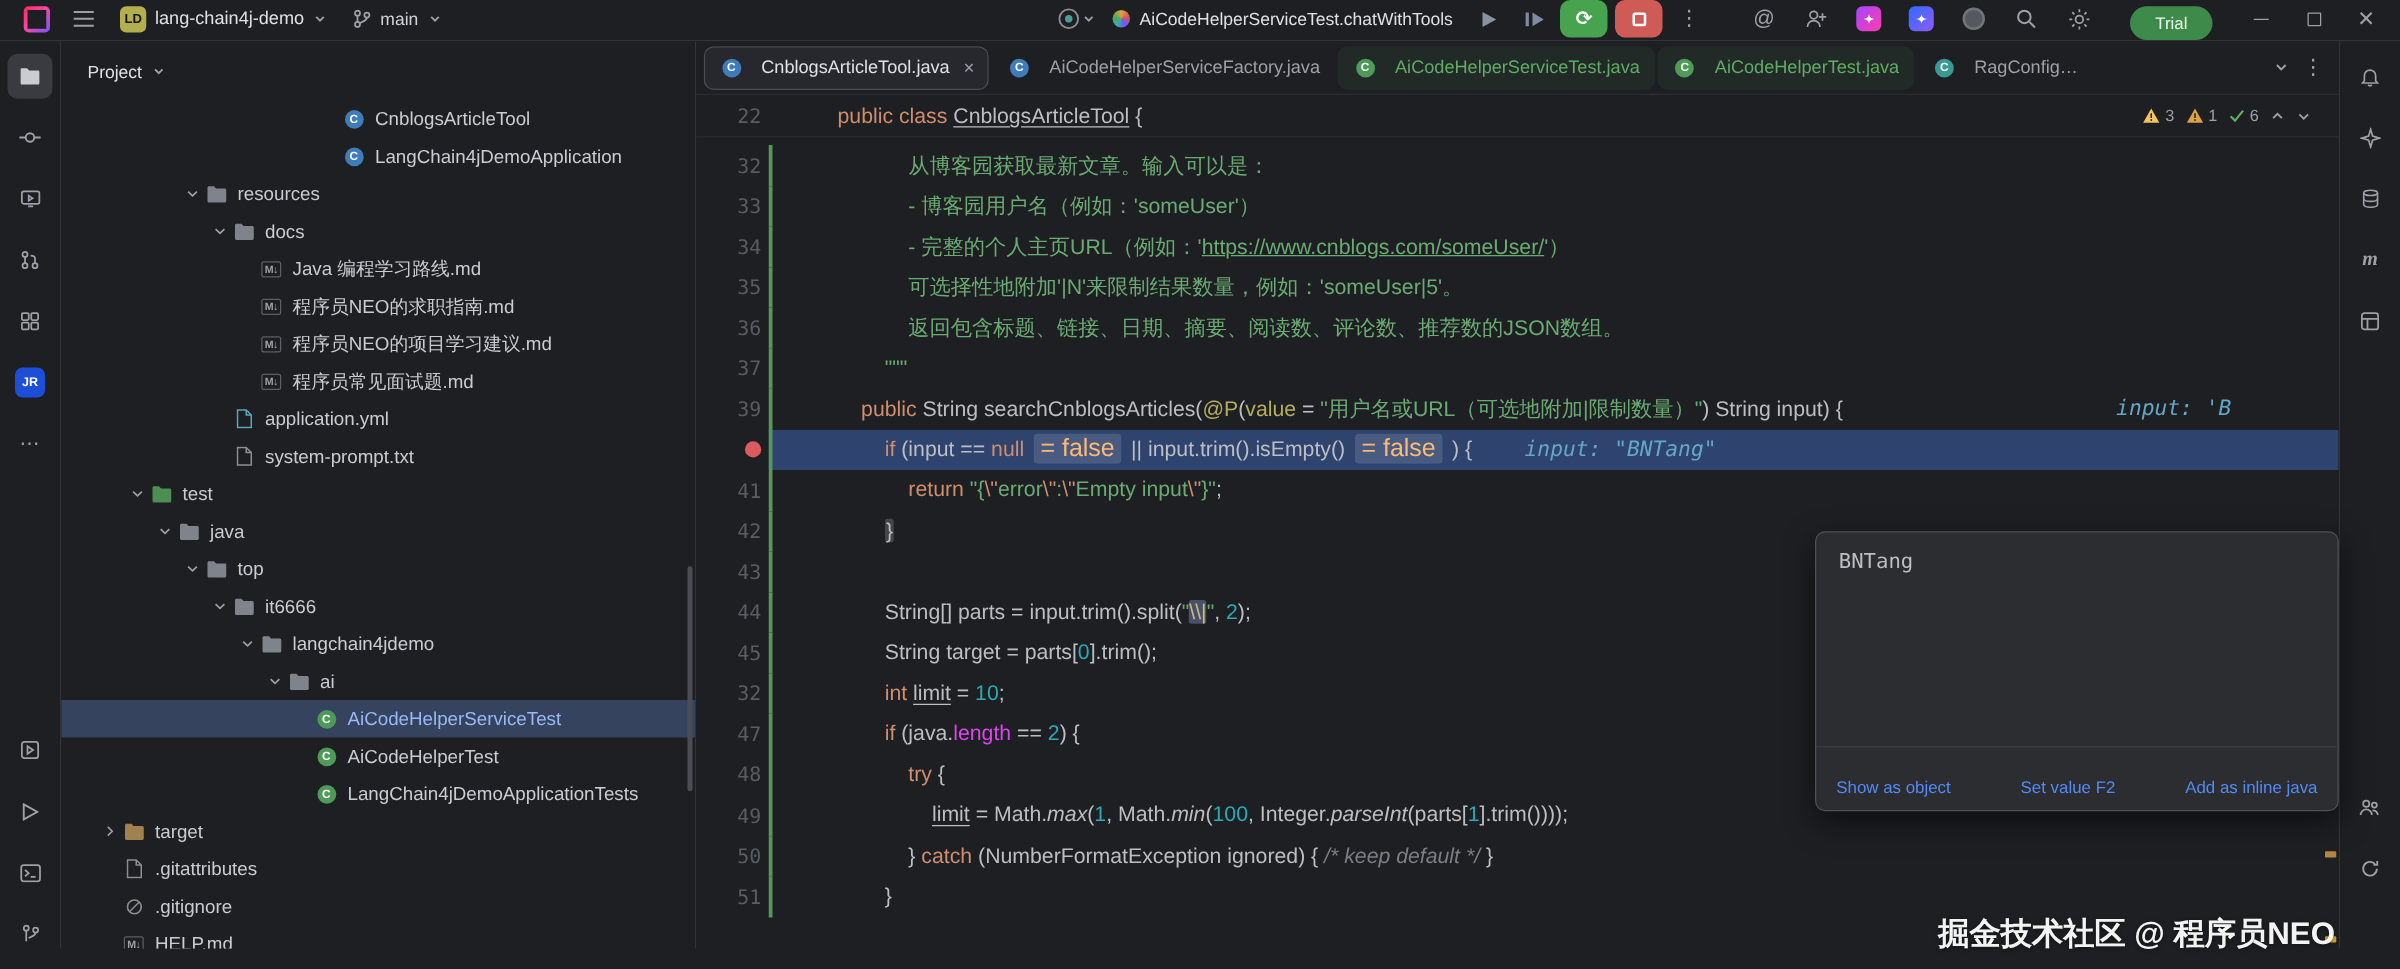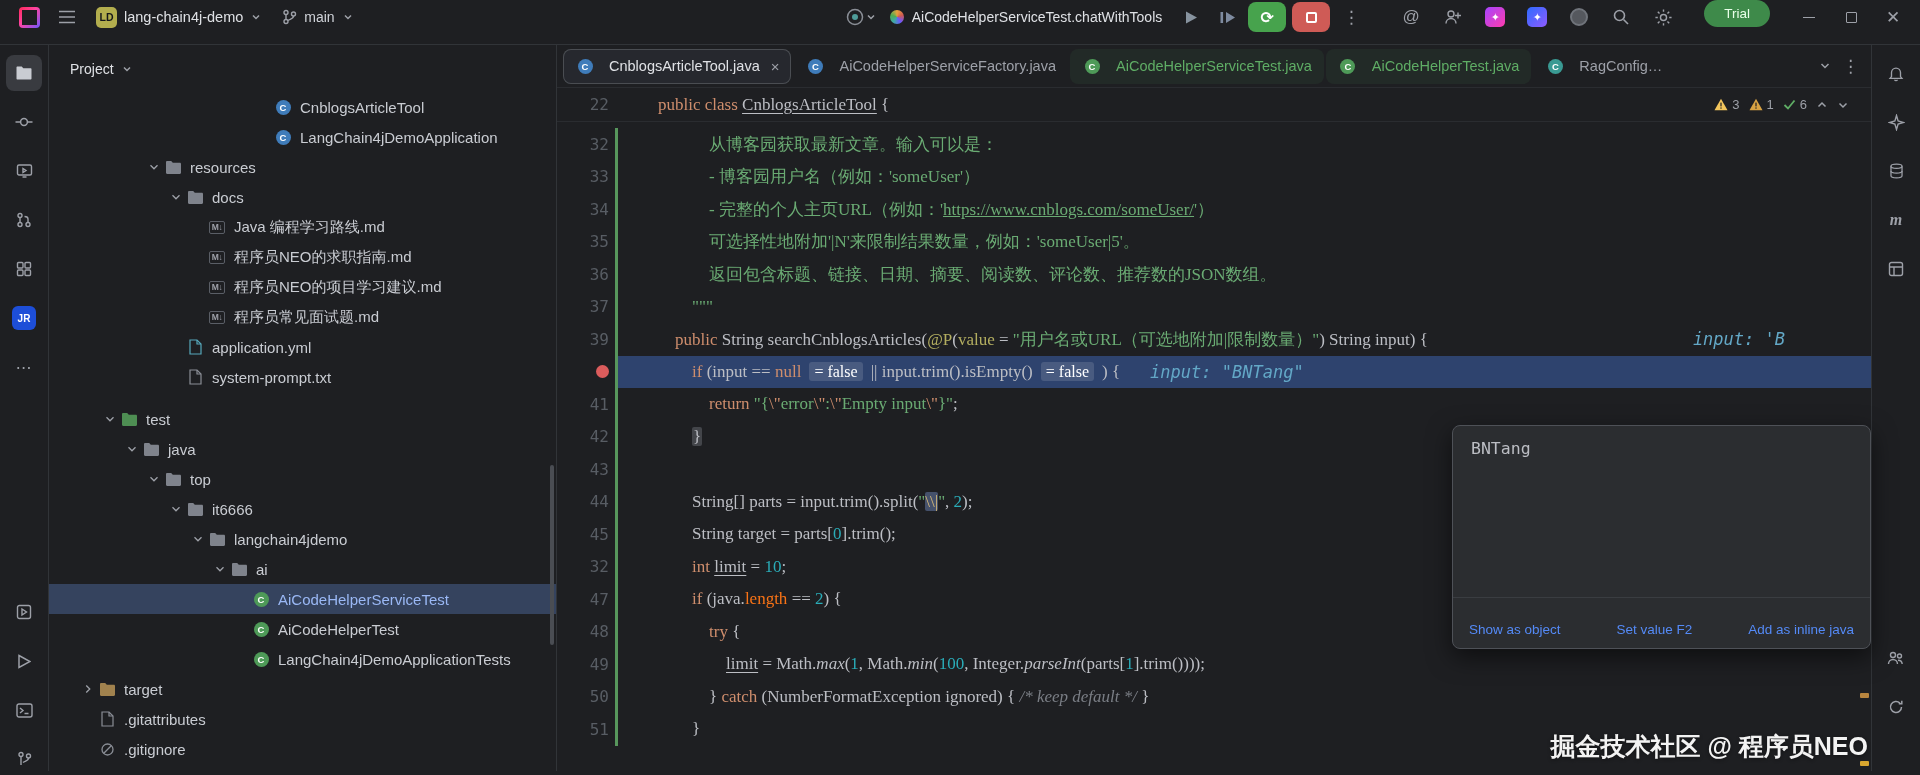--- a/index.html
+++ b/index.html
@@ -1,21 +1,21 @@
 <!DOCTYPE html>
 <html lang="en"><head>
 <meta charset="utf-8">
 <style>
   *{box-sizing:border-box;margin:0;padding:0}
   html,body{width:1920px;height:775px;overflow:hidden;background:#1e1f22;color:#dfe1e5;
     font-family:"Liberation Sans","DejaVu Sans",sans-serif;font-size:14px}
   svg{display:block}
 
   
-  .titlebar{height:45px;display:flex;align-items:flex-start;gap:4px;padding:0 10px 0 12px;
+  .titlebar{height:33px;display:flex;align-items:flex-end;gap:4px;padding:0 10px 0 12px;
     border-bottom:1px solid #313438;background:#1e1f22}
   .tb-icon{width:34px;height:34px;border-radius:7px;display:flex;align-items:center;justify-content:center;
     color:#9da0a8;flex:none}
   .logo{width:21px;height:21px;border-radius:4px;background:linear-gradient(135deg,#fe2857 0%,#ff45a4 45%,#6b57ff 100%);position:relative}
   .logo::after{content:"";position:absolute;inset:3px;background:#1e1f22}
   .widget{display:flex;align-items:center;gap:7px;padding:0 8px;height:34px;border-radius:7px;flex:none}
   .proj-badge{width:21px;height:21px;border-radius:5px;background:#b3ae4e;color:#15171a;font-weight:700;
     font-size:10.5px;display:flex;align-items:center;justify-content:center}
   .proj-name{font-size:14.5px;color:#dfe1e5}
   .branch-name{font-size:14px;color:#cfd2d8}
@@ -94,34 +94,34 @@
     font-family:"Liberation Sans",sans-serif;font-size:13px;color:#9da0a8}
   .insp-item{display:flex;align-items:center;gap:4px}
 
   .code-scroll{flex:1;overflow:hidden;padding-top:6px;position:relative}
   .cl{display:flex;height:32.5px;align-items:stretch;
     font-family:"DejaVu Sans Mono","Liberation Mono",monospace;font-size:17px}
   .cl .gut{display:flex;align-items:center;justify-content:flex-end}
   .body{flex:1;display:flex;align-items:center;min-width:0}
   .cl.hl .body{background:#2e436e}
   .vcs{width:3px;height:100%;background:#57965c;flex:none}
-  .codepre{margin:4px;padding-left:36px;white-space:pre;flex:none;
-    font-family:Liberation Serif, serif}
+  .codepre{margin:16px;padding-left:36px;white-space:pre;flex:none;
+    font-family:Liberation Sans, sans-serif}
   .bp{width:13px;height:13px;border-radius:50%;background:#db5c5c;display:inline-block}
   .hint{font-style:italic;color:#63a8c7;white-space:pre;flex:none}
   .hint.inline{margin-left:26px}
   .hint.right{margin-left:auto;padding-right:86px;overflow:hidden}
 
   .tk-k{color:#cf8e6d}.tk-t{color:#bcbec4}.tk-s{color:#6aab73}
   .tk-su{color:#6aab73;text-decoration:underline}.tk-e{color:#cf8e6d}
   .tk-esel{color:#d5b778;background:#45516b;border-radius:2px}
-  .tk-n{color:#2aacb8}.tk-a{color:#b3ae60}.tk-f{color:#f97316}
+  .tk-n{color:#2aacb8}.tk-a{color:#b3ae60}.tk-f{color:#d946ef}
   .tk-u{color:#bcbec4;text-decoration:underline;text-underline-offset:3px}
   .tk-st{color:#bcbec4;font-style:italic}.tk-c{color:#7a7e85;font-style:italic}
-  .tk-chip{color:#ffffff;background:rgba(255,255,255,.13);border-radius:3px;padding:1px 5px;margin:0 8px;font-size:16px}
+  .tk-chip{color:#fdba74;background:rgba(255,255,255,.13);border-radius:3px;padding:1px 5px;margin:0 8px;font-size:20px}
   .tk-brace{color:#bcbec4;background:#43454a;border-radius:2px;padding:0 1px}
 
   .ed-scrollmarks{position:absolute;right:0;top:0;bottom:0;width:14px}
   .mark{position:absolute;right:2px;width:9px;height:5px;border-radius:1px}
 
   
   .debug-popup{position:absolute;left:1452px;top:425px;width:419px;height:224px;background:#2b2d30;
     border:1px solid #4e5157;border-radius:8px;box-shadow:0 8px 24px rgba(0,0,0,.55);z-index:70;
     display:flex;flex-direction:column}
   .popup-value{padding:13px 18px;font-family:"DejaVu Sans Mono","Liberation Mono",monospace;font-size:16.5px;color:#bcbec4}
@@ -394,21 +394,21 @@
         <div class="tree-row" style="padding-left: 118px;">
           <span class="tw-chev"></span>
           <span class="ic">
             <svg width="13" height="16" viewBox="0 0 13 16">
               <path d="M1 1h7l4 4v10H1z" fill="none" stroke="#8a8e96" stroke-width="1.2"></path>
               <path d="M8 1v4h4" fill="none" stroke="#8a8e96" stroke-width="1.2"></path>
             </svg>
           </span>
           <span class="tree-label">system-prompt.txt</span>
         </div>
-        <div class="tree-row" style="padding-left: 52px; margin-top: 12px;">
+        <div class="tree-row" style="padding-left: 52px;">
           <span class="tw-chev">
             <svg class="open" width="14" height="14" viewBox="0 0 16 16">
               <path d="M6 4l4 4-4 4" fill="none" stroke="#9da0a8" stroke-width="1.5"></path>
             </svg>
           </span>
           <span class="ic">
             <svg width="17" height="15" viewBox="0 0 17 15">
               <path d="M1 2.2c0-.7.5-1.2 1.2-1.2h4l1.6 1.8h7c.7 0 1.2.5 1.2 1.2v8.8c0 .7-.5 1.2-1.2 1.2H2.2c-.7 0-1.2-.5-1.2-1.2z" fill="#4e8e53"></path>
             </svg>
           </span>

